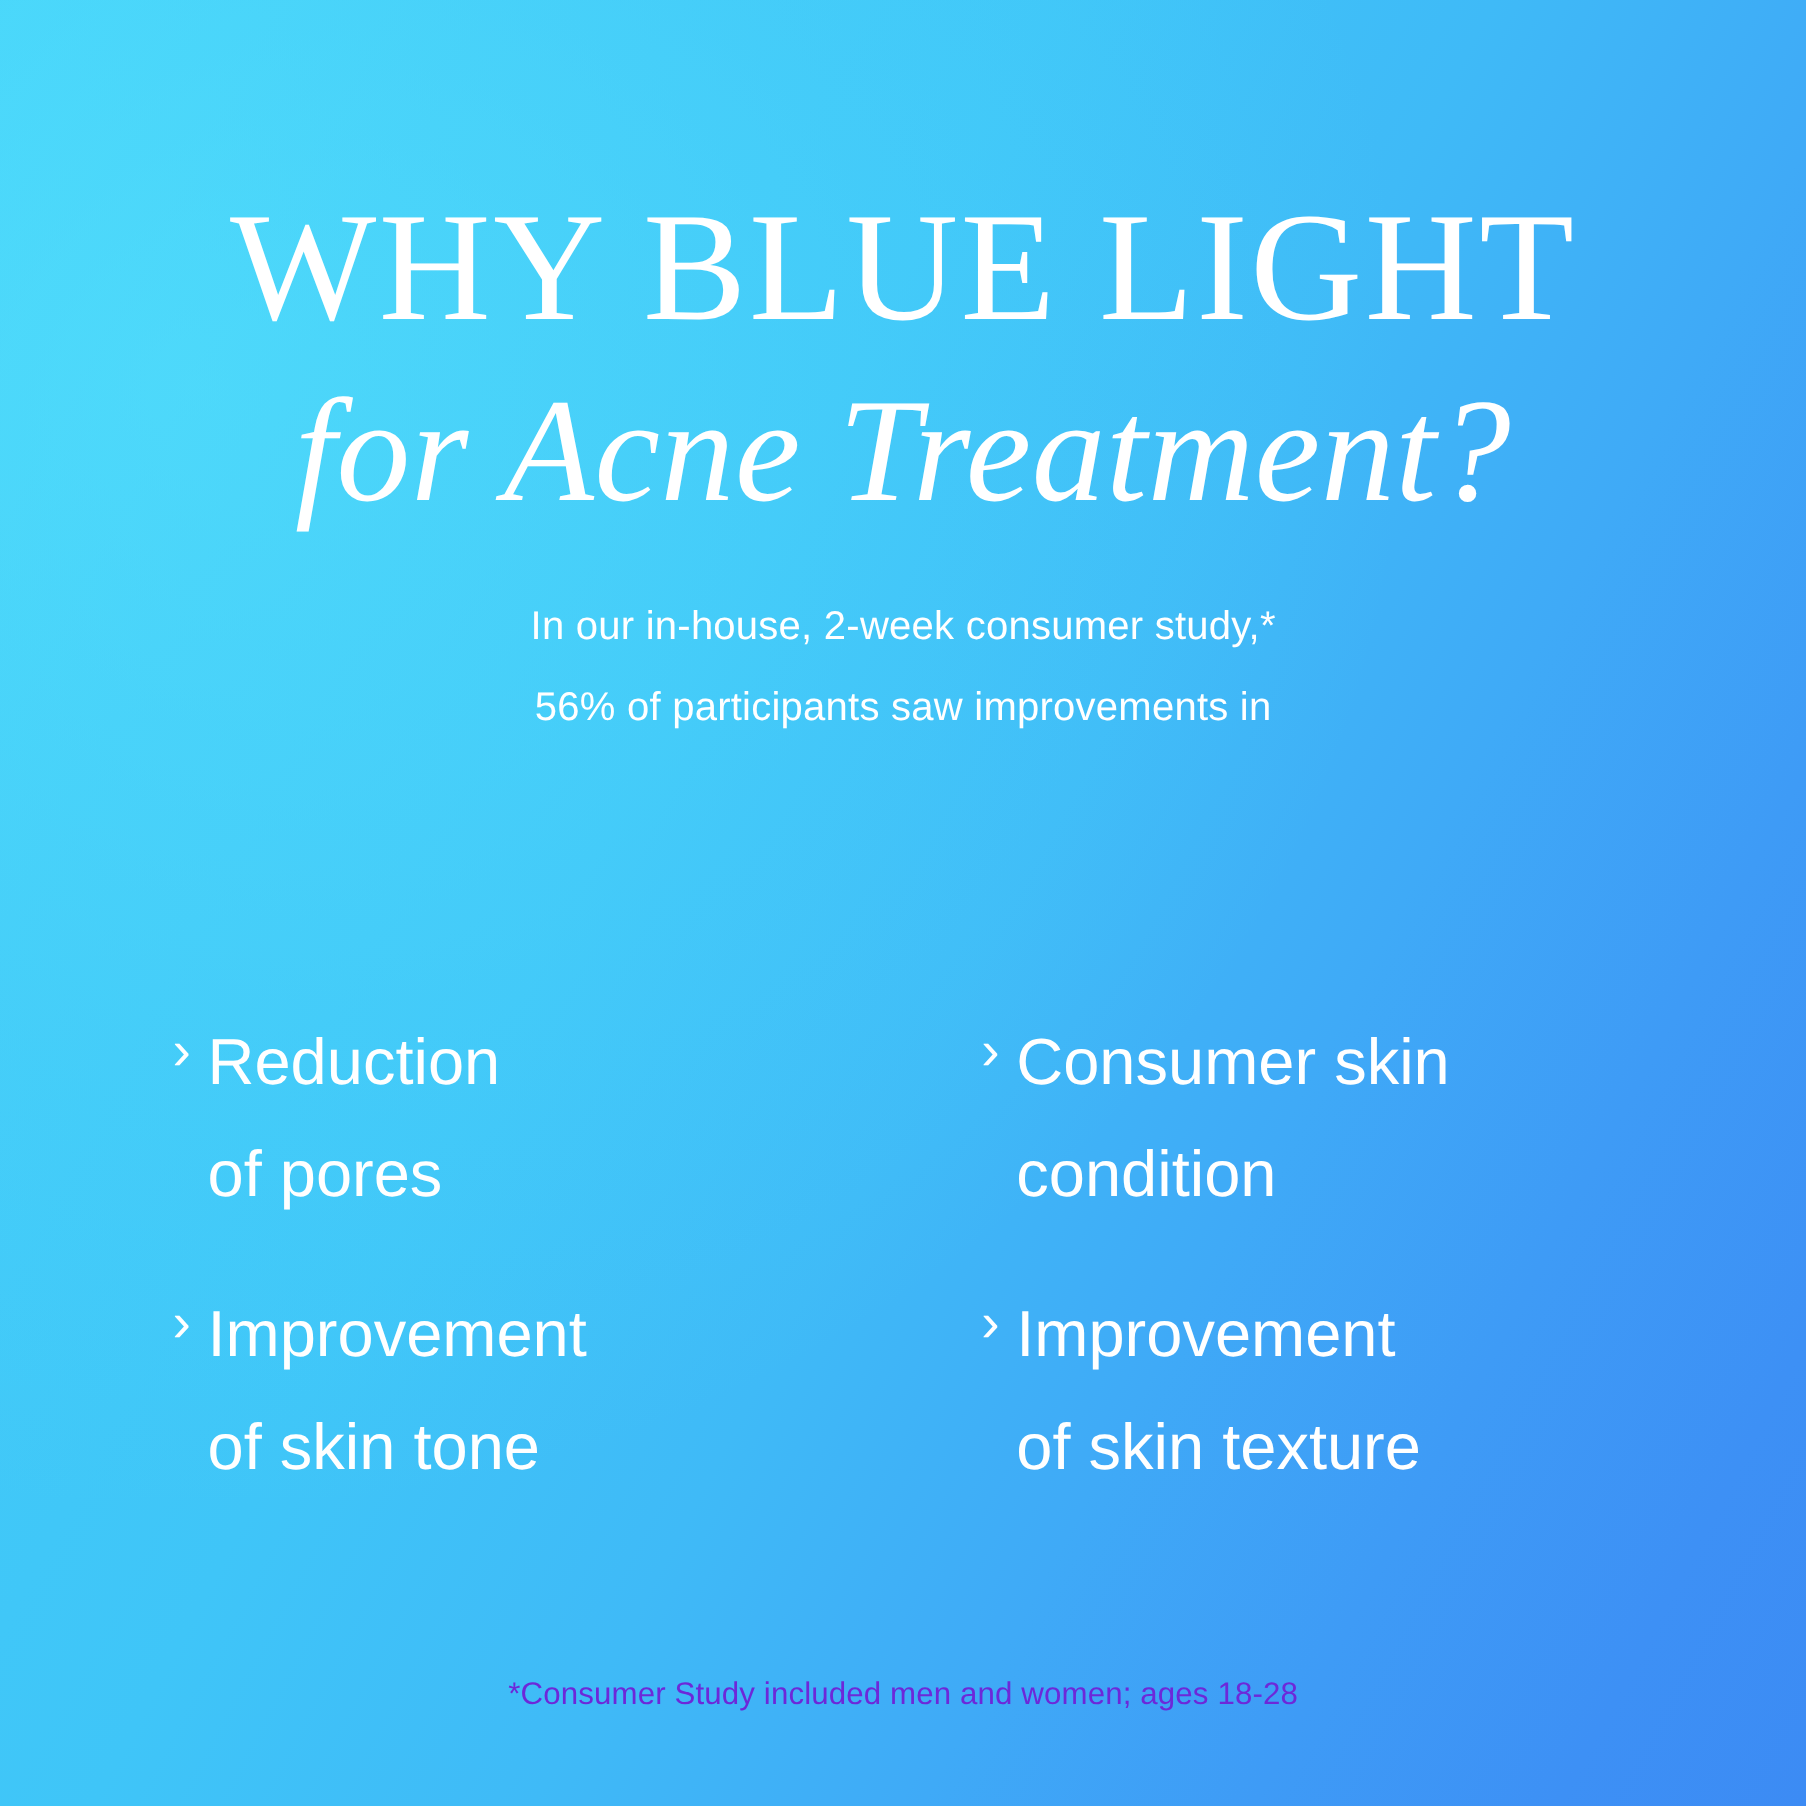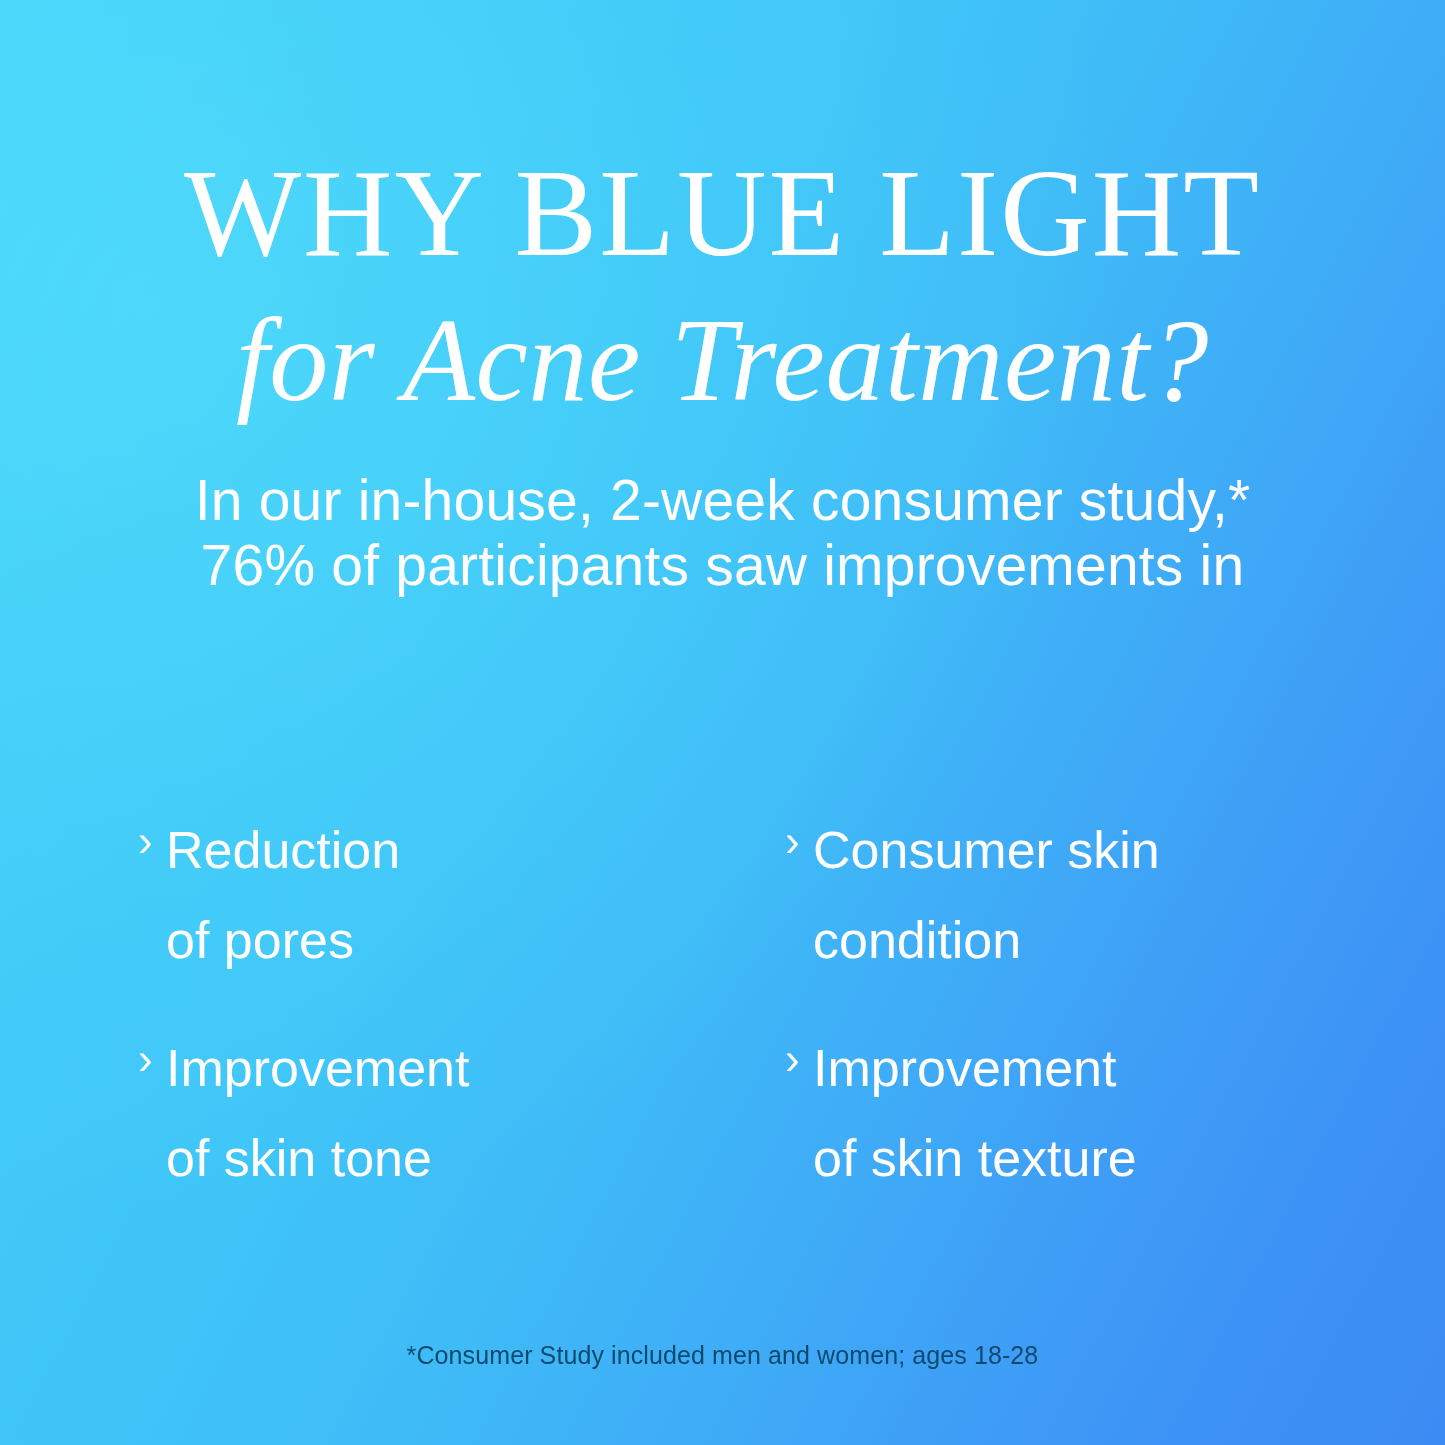--- a/index.html
+++ b/index.html
@@ -95,21 +95,21 @@
 
   
   .intro {
     position:absolute;
     left:50%;
     transform:translateX(-50%);
     top:468px;
     width:1120px;
     text-align:center;
     color:#ffffff;
-    font-size:57px;
+    font-size:32px;
     line-height:65px;
     font-weight:400;
     letter-spacing:0.2px;
   }
   .intro-line { display:block; white-space:nowrap; }
 
   
   .benefits {
     position:absolute;
     left:138px;
@@ -145,42 +145,42 @@
     white-space:pre-line;
   }
 
   
   .footnote {
     position:absolute;
     left:0;
     top:1338px;
     width:1445px;
     text-align:center;
-    color:#0c4a6e;
+    color:#6d28d9;
     font-size:25px;
     line-height:34px;
     font-weight:400;
     letter-spacing:0.1px;
   }
 </style>
 </head>
 <body>
 
 <div class="canvas"></div>
 
 <div class="content">
 
   <h1 class="headline">
     <span class="headline-main">WHY BLUE LIGHT</span>
     <span class="headline-script">for Acne Treatment?</span>
   </h1>
 
   <p class="intro">
     <span class="intro-line">In our in-house, 2-week consumer study,*</span>
-    <span class="intro-line">76% of participants saw improvements in</span>
+    <span class="intro-line">56% of participants saw improvements in</span>
   </p>
 
   <div class="benefits">
 
     <div class="benefit">
       <span class="benefit-chevron">›</span>
       <span class="benefit-label">Reduction
 of pores</span>
     </div>
 

